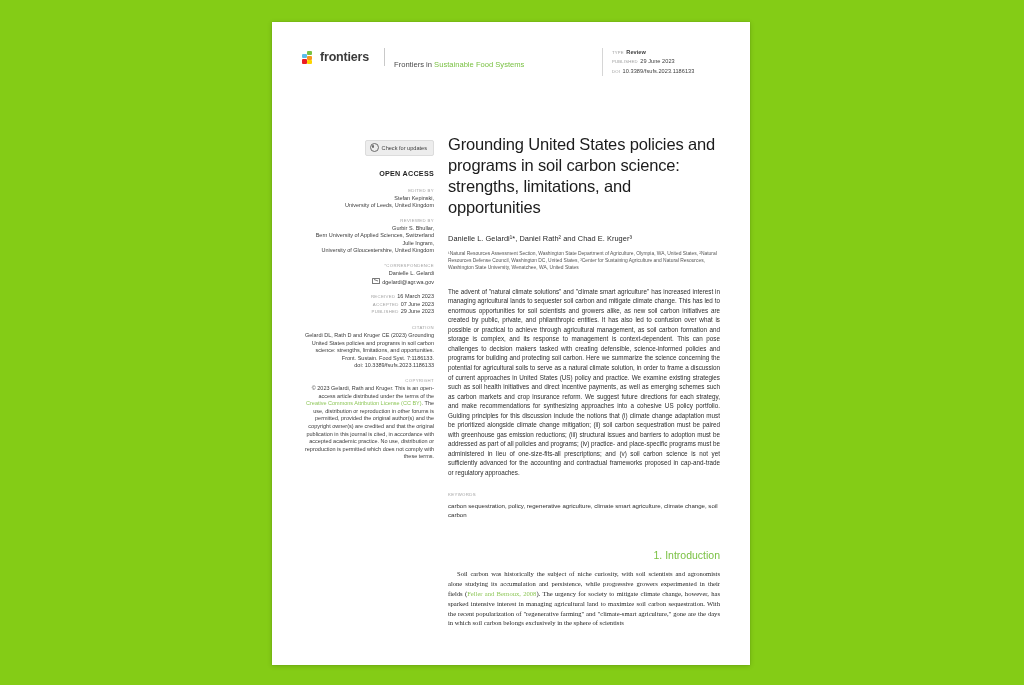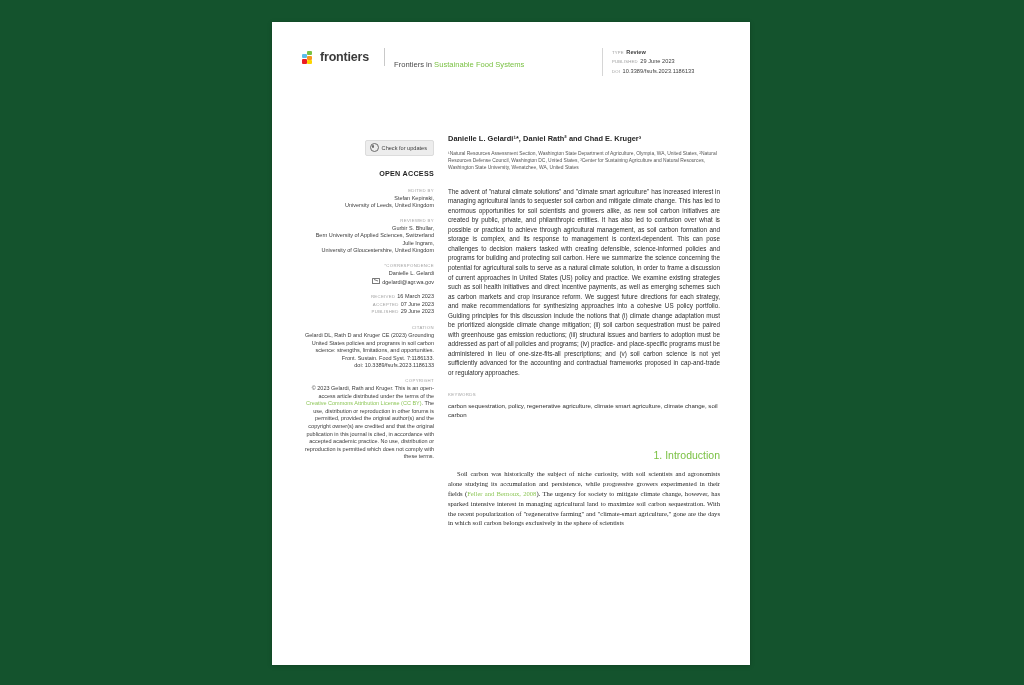--- a/index.html
+++ b/index.html
@@ -10,21 +10,21 @@
     width: 1024px;
     height: 685px;
     background: #ffffff;
     font-family: "Liberation Sans", sans-serif;
     overflow: hidden;
     position: relative;
   }
   #viewport {
     position: absolute;
     inset: 0;
-    background: #14532d;
+    background: #84cc16;
   }
 
   
   #page {
     position: absolute;
     left: 272px;
     top: 22px;
     width: 478px;
     height: 643px;
     background: #ffffff;
@@ -219,21 +219,21 @@
   .art-title {
     font-size: 16.5px;
     line-height: 21px;
     color: #1c1c1c;
     font-weight: normal;
     margin: 0 0 16px 0;
     letter-spacing: -0.15px;
   }
   .authors {
     font-size: 7.4px;
-    font-weight: bold;
+    font-weight: normal;
     color: #262626;
     margin-bottom: 7px;
     letter-spacing: 0.05px;
   }
   .affil {
     font-size: 4.9px;
     color: #555555;
     line-height: 7.2px;
     margin-bottom: 15px;
     text-align: left;
@@ -361,20 +361,21 @@
 doi: 10.3389/fsufs.2023.1186133</div>
 
       <div class="side-label">COPYRIGHT</div>
       <div class="side-body">
         <span>© 2023 Gelardi, Rath and Kruger. This is an open-access article distributed under the terms of the </span><span class="link">Creative Commons Attribution License (CC BY)</span><span>. The use, distribution or reproduction in other forums is permitted, provided the original author(s) and the copyright owner(s) are credited and that the original publication in this journal is cited, in accordance with accepted academic practice. No use, distribution or reproduction is permitted which does not comply with these terms.</span>
       </div>
     </div>
 
     <div class="rightcol">
 
+      <h1 class="art-title">Grounding United States policies and programs in soil carbon science: strengths, limitations, and opportunities</h1>
 
       <div class="authors">Danielle L. Gelardi¹*, Daniel Rath² and Chad E. Kruger³</div>
 
       <div class="affil">¹Natural Resources Assessment Section, Washington State Department of Agriculture, Olympia, WA, United States, ²Natural Resources Defense Council, Washington DC, United States, ³Center for Sustaining Agriculture and Natural Resources, Washington State University, Wenatchee, WA, United States</div>
 
       <div class="abstract">The advent of "natural climate solutions" and "climate smart agriculture" has increased interest in managing agricultural lands to sequester soil carbon and mitigate climate change. This has led to enormous opportunities for soil scientists and growers alike, as new soil carbon initiatives are created by public, private, and philanthropic entities. It has also led to confusion over what is possible or practical to achieve through agricultural management, as soil carbon formation and storage is complex, and its response to management is context-dependent. This can pose challenges to decision makers tasked with creating defensible, science-informed policies and programs for building and protecting soil carbon. Here we summarize the science concerning the potential for agricultural soils to serve as a natural climate solution, in order to frame a discussion of current approaches in United States (US) policy and practice. We examine existing strategies such as soil health initiatives and direct incentive payments, as well as emerging schemes such as carbon markets and crop insurance reform. We suggest future directions for each strategy, and make recommendations for synthesizing approaches into a cohesive US policy portfolio. Guiding principles for this discussion include the notions that (i) climate change adaptation must be prioritized alongside climate change mitigation; (ii) soil carbon sequestration must be paired with greenhouse gas emission reductions; (iii) structural issues and barriers to adoption must be addressed as part of all policies and programs; (iv) practice- and place-specific programs must be administered in lieu of one-size-fits-all prescriptions; and (v) soil carbon science is not yet sufficiently advanced for the accounting and contractual frameworks proposed in cap-and-trade or regulatory approaches.</div>
 
       <div class="kw-label">KEYWORDS</div>
       <div class="kw-body">carbon sequestration, policy, regenerative agriculture, climate smart agriculture, climate change, soil carbon</div>
 

